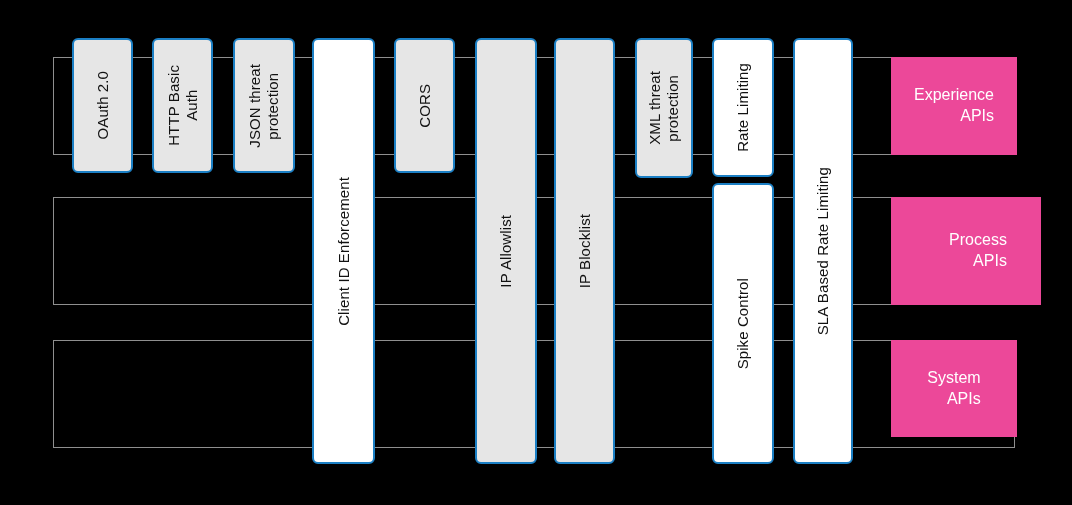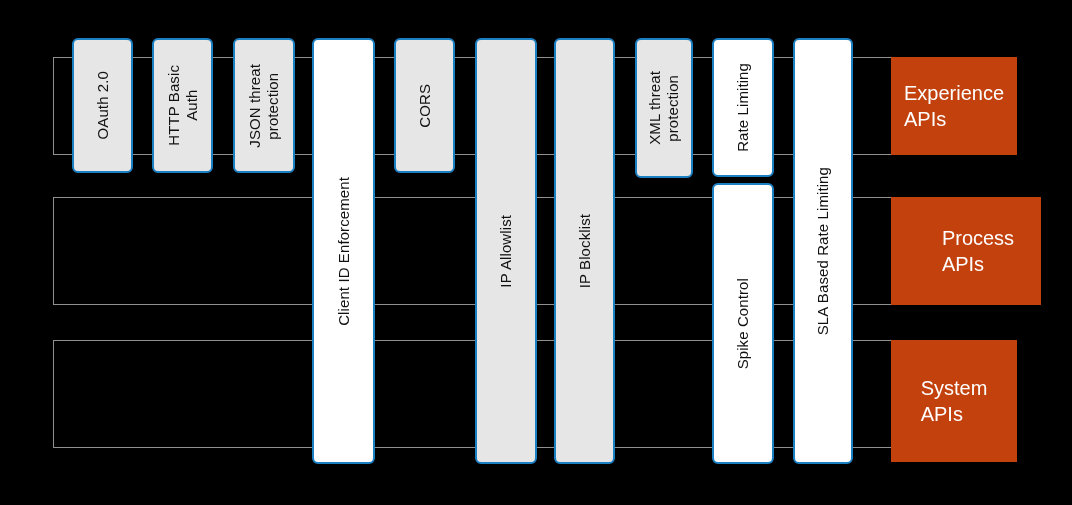--- a/index.html
+++ b/index.html
@@ -13,22 +13,22 @@
   .vbox{position:absolute;box-sizing:border-box;border:2px solid #1b7fc4;border-radius:6px;
         display:flex;align-items:center;justify-content:center;}
   .vbox.gray{background:#e6e6e6;}
   .vbox.white{background:#ffffff;}
   .vbox .vlabel{
         writing-mode:vertical-rl;transform:rotate(180deg);
         font-size:15px;line-height:1.18;color:#111;text-align:center;white-space:pre-line;
         letter-spacing:.1px;}
 
   
-  .apibox{position:absolute;background:#c2410c;display:flex;align-items:center;justify-content:center;
-          text-align:left;color:#fff;font-size:20px;line-height:1.3;white-space:pre-line;}
+  .apibox{position:absolute;background:#ec4899;display:flex;align-items:center;justify-content:center;
+          text-align:right;color:#fff;font-size:16px;line-height:1.3;white-space:pre-line;}
 </style>
 </head>
 <body>
 
 <div id="canvas">
 
   <div class="lane" id="lane0" style="left: 53px; top: 57px; width: 962px; height: 98px;"></div>
   <div class="lane" id="lane1" style="left: 53px; top: 197px; width: 962px; height: 108px;"></div>
   <div class="lane" id="lane2" style="left: 53px; top: 340px; width: 962px; height: 108px;"></div>
 
@@ -66,16 +66,16 @@
     <span class="vlabel">Spike Control</span>
   </div>
   <div class="vbox white" id="pol10" style="left: 793px; top: 38px; width: 60px; height: 426px;">
     <span class="vlabel">SLA Based Rate Limiting</span>
   </div>
 
   <div class="apibox" id="api0" style="left: 891px; top: 57px; width: 126px; height: 98px;">Experience
 APIs</div>
   <div class="apibox" id="api1" style="left: 891px; top: 197px; width: 126px; height: 108px; padding-left: 24px;">Process
 APIs</div>
-  <div class="apibox" id="api2" style="left: 891px; top: 340px; width: 126px; height: 122px;">System
+  <div class="apibox" id="api2" style="left: 891px; top: 340px; width: 126px; height: 97px;">System
 APIs</div>
 
 </div>
 
 </body></html>

